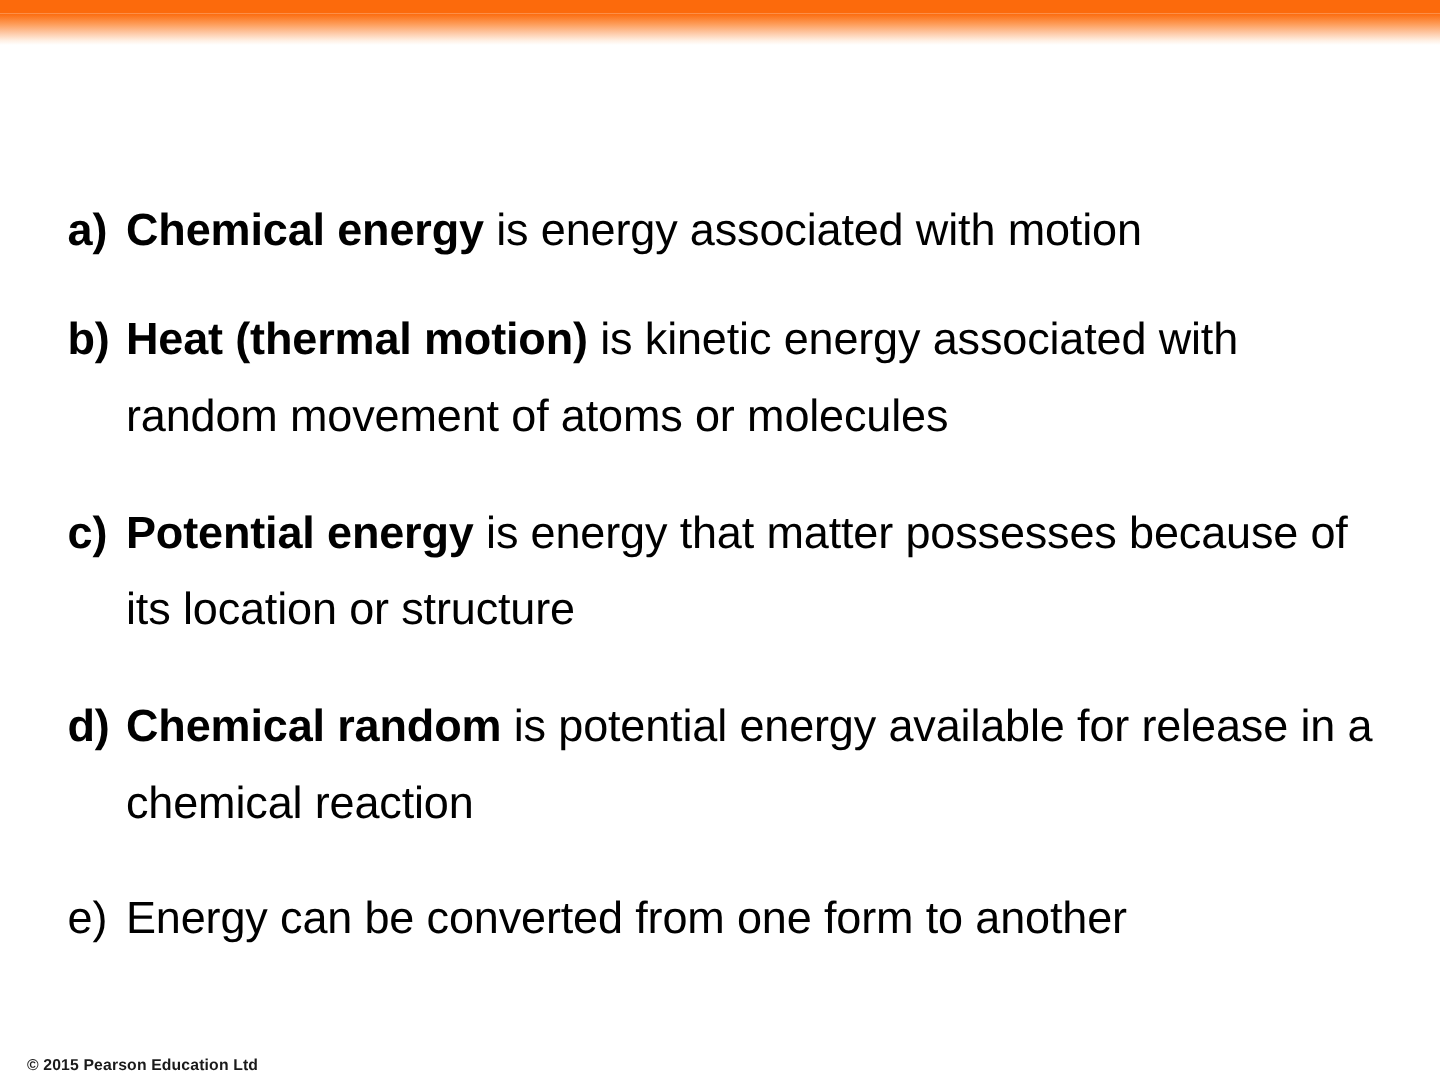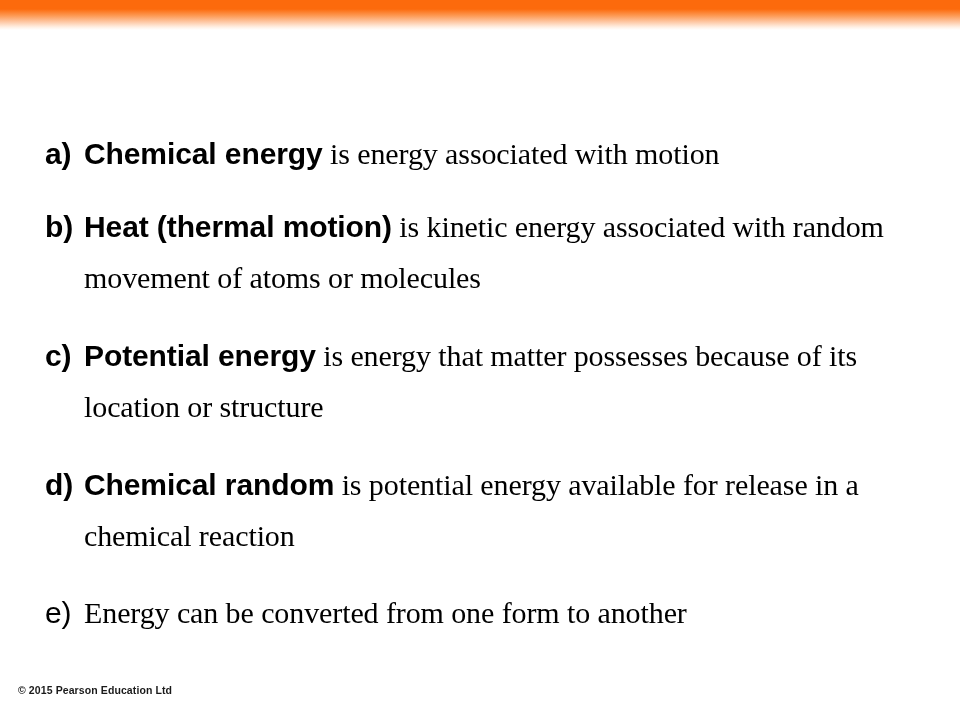--- a/index.html
+++ b/index.html
@@ -80,34 +80,33 @@
 
   .item-text {
     flex: 1 1 auto;
     white-space: pre-wrap;
   }
   .lead {
     font-weight: bold;
   }
   .rest {
     font-weight: normal;
-    font-family: Liberation Serif, serif;
   }
 
   
   .gap-a { margin-bottom: 22px; }
   .gap-b { margin-bottom: 27px; }
   .gap-c { margin-bottom: 27px; }
   .gap-d { margin-bottom: 26px; }
 
   
   .footer {
     position: absolute;
     left: 18px;
-    bottom: 24px;
+    bottom: 4px;
     font-size: 10.5px;
     font-weight: bold;
     color: #1a1a1a;
     letter-spacing: 0.1px;
     white-space: pre;
   }
 </style>
 </head>
 <body>
 

